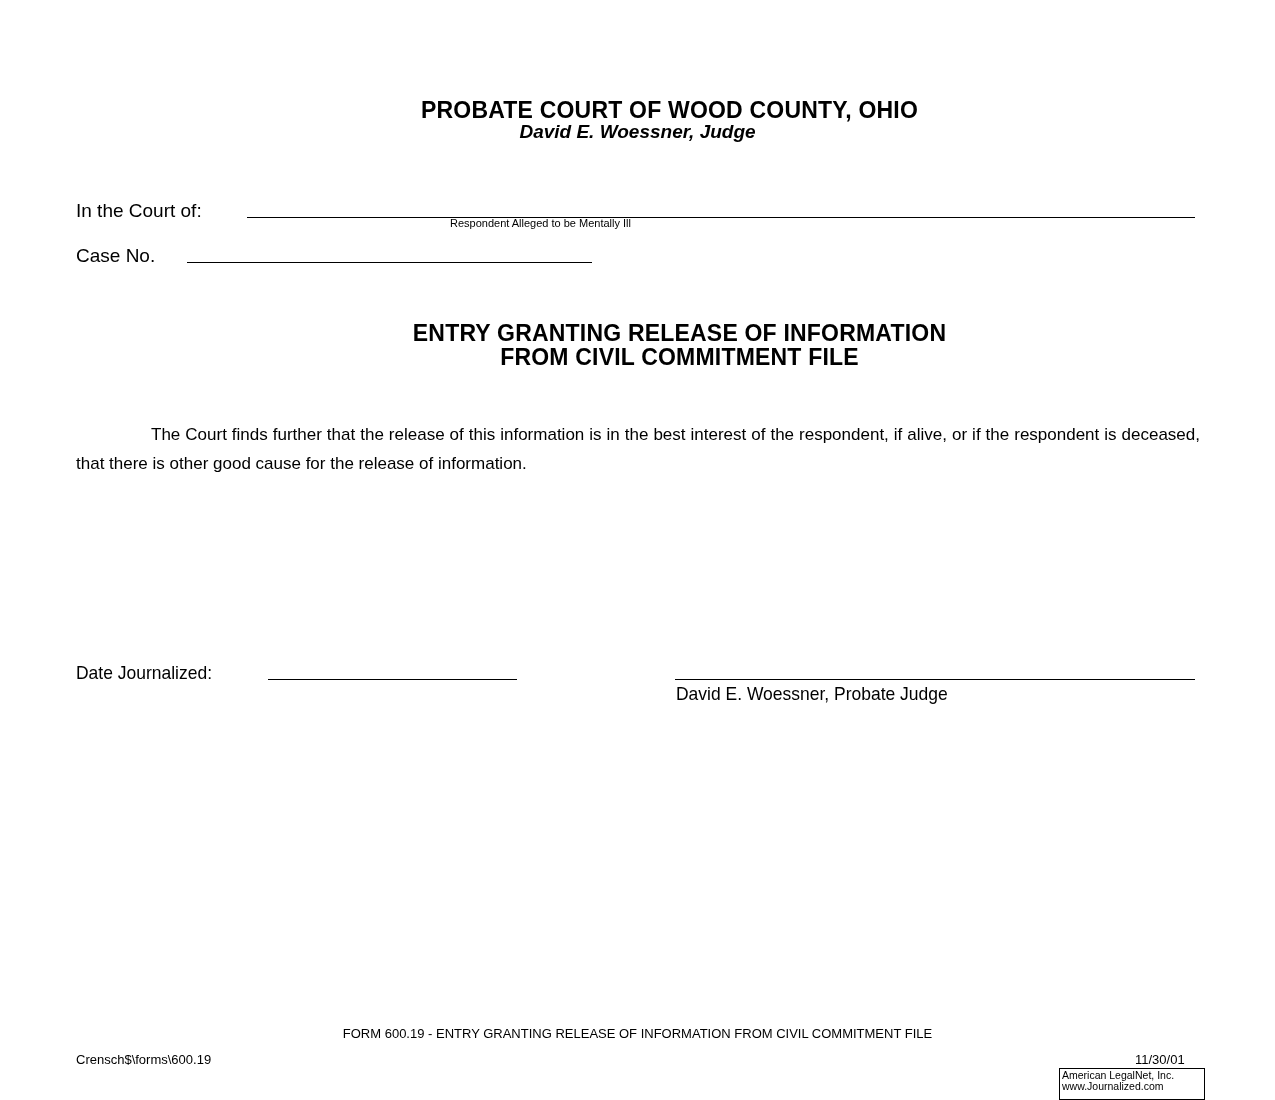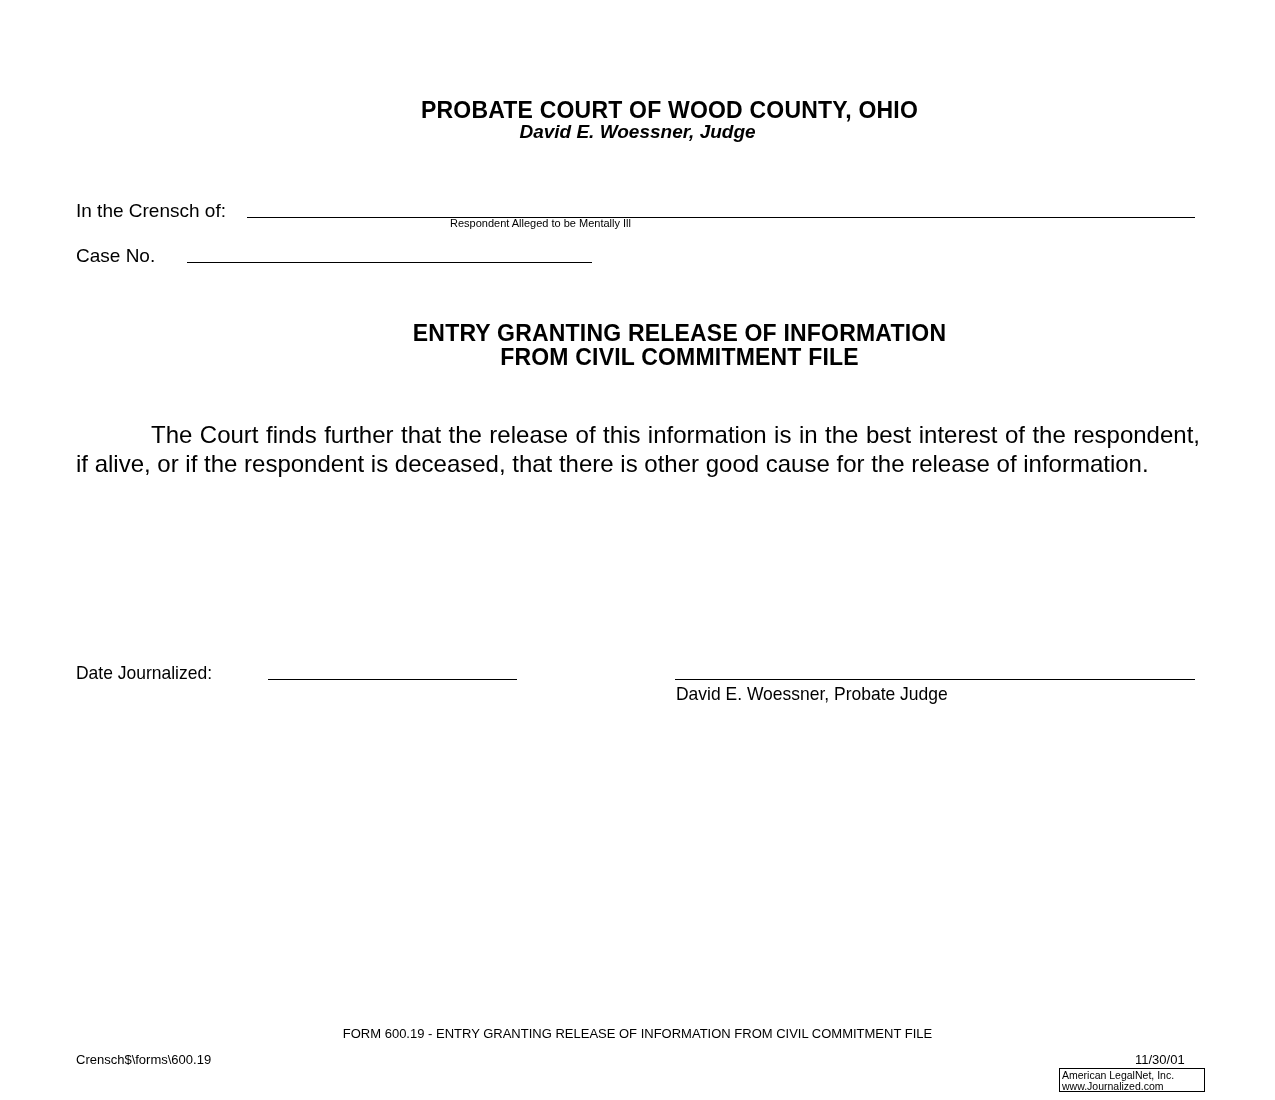--- a/index.html
+++ b/index.html
@@ -10,43 +10,43 @@
     .abs { position: absolute; }
     .center { left: 0; width: 1275px; text-align: center; }
     .court-title { top: 97px; font-size: 23px; font-weight: bold; letter-spacing: 0.2px; padding-left: 32px; }
     .judge-sub { top: 121px; font-size: 19px; font-weight: bold; font-style: italic; }
     .label { font-size: 19px; }
     .line { position: absolute; border-bottom: 1.5px solid #000; height: 0; }
     .small-cap { font-size: 11px; }
     .entry-title { font-size: 23px; font-weight: bold; letter-spacing: 0.2px; margin-left: 42px; }
     .body-text {
       position: absolute; left: 76px; width: 1124px; top: 420px;
-      font-size: 24px; line-height: 29px; text-align: justify;
+      font-size: 17px; line-height: 29px; text-align: justify;
     }
     .body-text p { margin: 0; text-indent: 75px; }
     .blank-inline {
       display: inline-block; width: 528px; border-bottom: 1.5px solid #000;
       height: 18px; vertical-align: baseline; margin-bottom: -4px;
     }
     .narrow { font-size: 19px; transform: scaleX(0.92); transform-origin: left; }
     .footer-form { top: 1026px; font-size: 13px; }
     .footer-small { font-size: 13px; }
     .legalnet {
-      position: absolute; left: 1059px; top: 1068px; width: 146px; height: 24px;
+      position: absolute; left: 1059px; top: 1068px; width: 146px; height: 32px;
       border: 1px solid #000; font-size: 10.5px; line-height: 11px; padding: 1px 8px 0 2px;
       box-sizing: border-box;
     }
   </style>
 </head>
 <body>
 
 <div class="abs center court-title">PROBATE COURT OF WOOD COUNTY, OHIO</div>
 <div class="abs center judge-sub">David E. Woessner, Judge</div>
 
-<div class="abs label" style="left:76px; top:200px;">In the Crensch of:</div>
+<div class="abs label" style="left:76px; top:200px;">In the Court of:</div>
 <div class="line" style="left:247px; top:217px; width:948px;">
   <span></span>
 </div>
 <div class="abs small-cap" style="left:450px; top:217px;">Respondent Alleged to be Mentally Ill</div>
 
 <div class="abs label" style="left:76px; top:245px;">Case No.</div>
 <div class="line" style="left:187px; top:262px; width:405px;">
   <span></span>
 </div>
 

